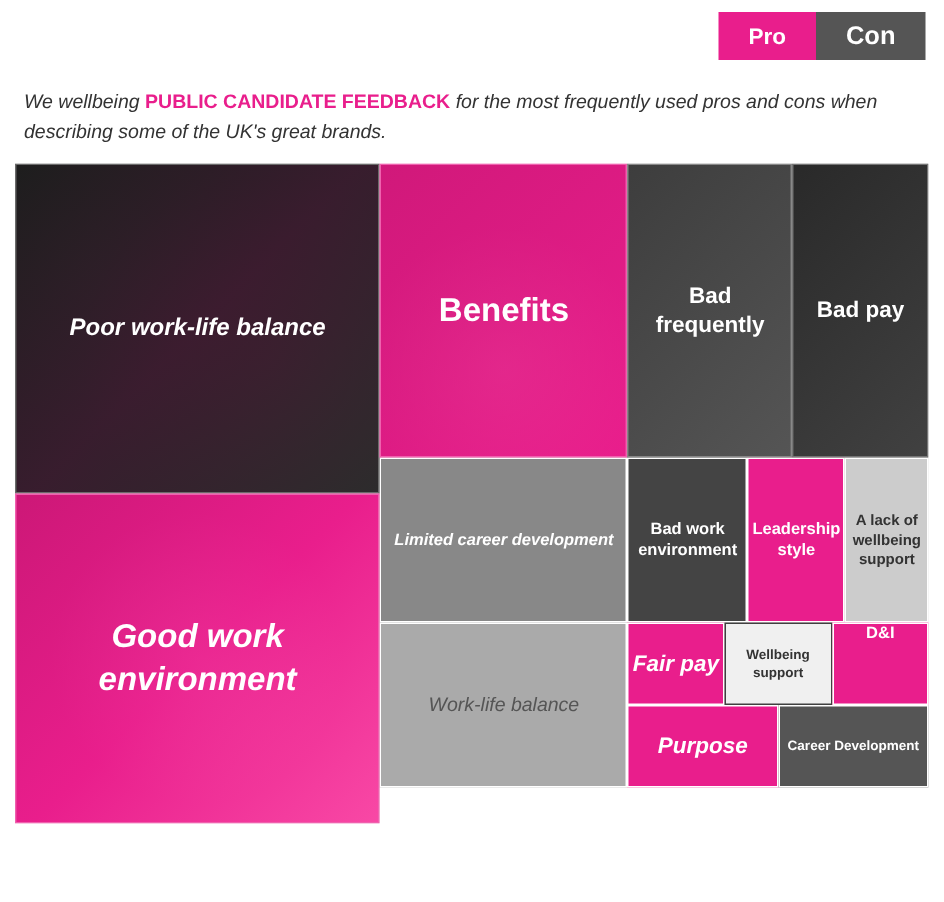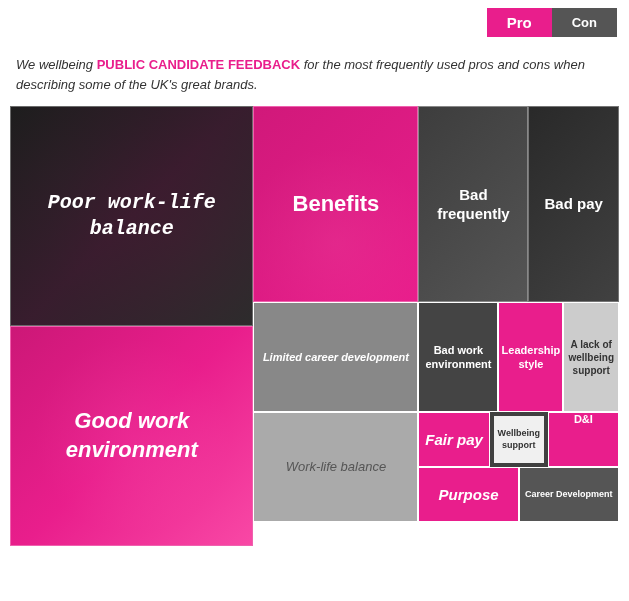--- a/index.html
+++ b/index.html
@@ -24,21 +24,21 @@
       padding: 6px 20px;
       font-size: 15px;
       font-weight: bold;
       border: none;
       cursor: pointer;
     }
     .tab-con {
       background: #555;
       color: #fff;
       padding: 6px 20px;
-      font-size: 13px;
+      font-size: 17px;
       font-weight: bold;
       border: none;
       cursor: pointer;
     }
 
     
     .subtitle {
       font-size: 13px;
       color: #333;
       padding: 10px 16px 12px 16px;
@@ -81,27 +81,26 @@
     .cell-poor-worklife .bg-img {
       position: absolute;
       top: 0; left: 0; right: 0; bottom: 0;
       background: linear-gradient(135deg, #1a1a1a 0%, #3a1a2e 50%, #2c2c2c 100%);
       opacity: 0.85;
     }
     .cell-poor-worklife .label {
       position: relative;
       z-index: 2;
       color: #fff;
-      font-size: 20px;
+      font-size: 16px;
       font-weight: bold;
       text-align: center;
       font-style: italic;
       padding: 10px;
       line-height: 1.3;
-      font-family: Liberation Mono, monospace;
     }
 
     .cell-good-env {
       position: relative;
       flex: 0 0 50%;
       background: #e91e8c;
       display: flex;
       align-items: center;
       justify-content: center;
       overflow: hidden;
@@ -350,26 +349,26 @@
       color: #fff;
       font-size: 15px;
       font-weight: bold;
       font-style: italic;
       text-align: center;
     }
 
     
     .cell-wellbeing-support-small {
       background: #f0f0f0;
-      width: 58px;
+      width: 72px;
       height: 55px;
       display: flex;
       align-items: center;
       justify-content: center;
-      border: 4px solid #404040;
+      border: 1px solid #404040;
     }
     .cell-wellbeing-support-small .label {
       color: #333;
       font-size: 9px;
       font-weight: bold;
       text-align: center;
       padding: 3px;
       line-height: 1.3;
     }
 

